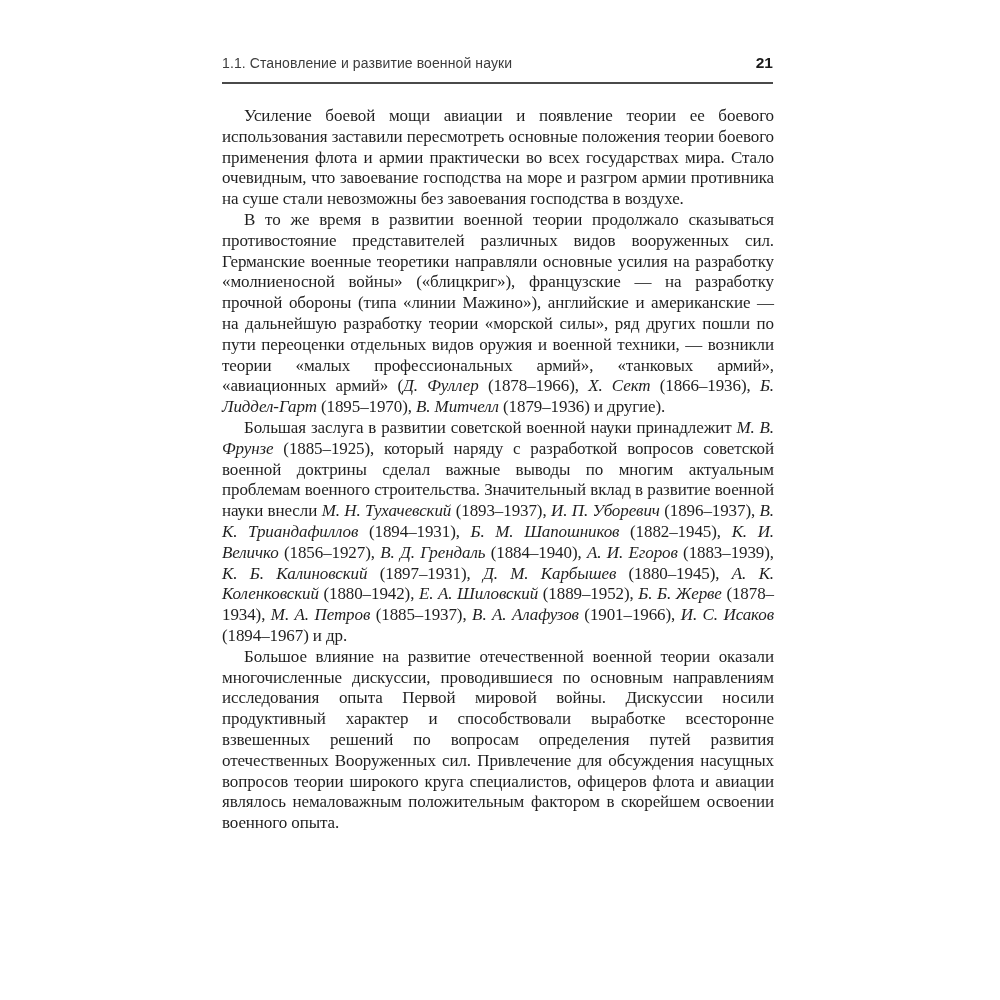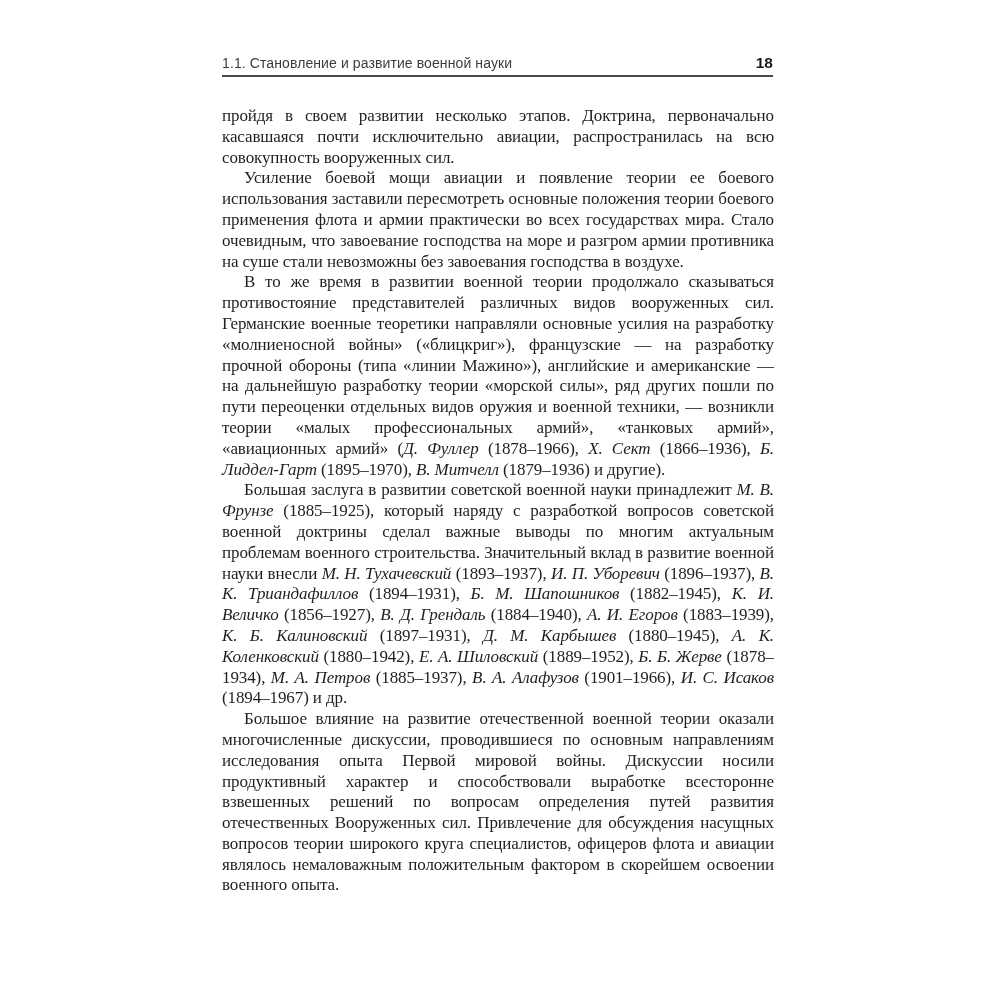--- a/index.html
+++ b/index.html
@@ -17,21 +17,21 @@
   }
   .running-header {
     position: absolute;
     left: 222px;
     top: 54px;
     width: 551px;
     display: flex;
     justify-content: space-between;
     align-items: baseline;
     border-bottom: 2px solid #4a4a4a;
-    padding-bottom: 3px;
+    padding-bottom: 10px;
     font-family: "Liberation Sans", sans-serif;
   }
   .rh-title {
     font-size: 14px;
     color: #3c3c3c;
     letter-spacing: 0.1px;
   }
   .rh-page {
     font-size: 15.5px;
     font-weight: bold;
@@ -61,22 +61,21 @@
   }
   .body-text i {
   }
 </style>
 </head>
 <body>
 
 <div class="page">
   <div class="running-header">
     <span class="rh-title">1.1. Становление и развитие военной науки</span>
-    <span class="rh-page">18</span>
+    <span class="rh-page">21</span>
   </div>
   <div class="body-text" id="body-text">
-      <p class="no-indent"><span>пройдя в своем развитии несколько этапов. Доктрина, первоначально касавшаяся почти исключительно авиации, распространилась на всю совокупность вооруженных сил.</span></p>
       <p><span>Усиление боевой мощи авиации и появление теории ее боевого использования заставили пересмотреть основные положения теории боевого применения флота и армии практически во всех государствах мира. Стало очевидным, что завоевание господства на море и разгром армии противника на суше стали невозможны без завоевания господства в воздухе.</span></p>
       <p><span>В то же время в развитии военной теории продолжало сказываться противостояние представителей различных видов вооруженных сил. Германские военные теоретики направляли основные усилия на разработку «молниеносной войны» («блицкриг»), французские — на разработку прочной обороны (типа «линии Мажино»), английские и американские — на дальнейшую разработку теории «морской силы», ряд других пошли по пути переоценки отдельных видов оружия и военной техники, — возникли теории «малых профессиональных армий», «танковых армий», «авиационных армий» (</span><i>Д. Фуллер</i><span> (1878–1966), </span><i>Х. Сект</i><span> (1866–1936), </span><i>Б. Лиддел-Гарт</i><span> (1895–1970), </span><i>В. Митчелл</i><span> (1879–1936) и другие).</span></p>
       <p><span>Большая заслуга в развитии советской военной науки принадлежит </span><i>М. В. Фрунзе</i><span> (1885–1925), который наряду с разработкой вопросов советской военной доктрины сделал важные выводы по многим актуальным проблемам военного строительства. Значительный вклад в развитие военной науки внесли </span><i>М. Н. Тухачевский</i><span> (1893–1937), </span><i>И. П. Уборевич</i><span> (1896–1937), </span><i>В. К. Триандафиллов</i><span> (1894–1931), </span><i>Б. М. Шапошников</i><span> (1882–1945), </span><i>К. И. Величко</i><span> (1856–1927), </span><i>В. Д. Грендаль</i><span> (1884–1940), </span><i>А. И. Егоров</i><span> (1883–1939), </span><i>К. Б. Калиновский</i><span> (1897–1931), </span><i>Д. М. Карбышев</i><span> (1880–1945), </span><i>А. К. Коленковский</i><span> (1880–1942), </span><i>Е. А. Шиловский</i><span> (1889–1952), </span><i>Б. Б. Жерве</i><span> (1878–1934), </span><i>М. А. Петров</i><span> (1885–1937), </span><i>В. А. Алафузов</i><span> (1901–1966), </span><i>И. С. Исаков</i><span> (1894–1967) и др.</span></p>
       <p><span>Большое влияние на развитие отечественной военной теории оказали многочисленные дискуссии, проводившиеся по основным направлениям исследования опыта Первой мировой войны. Дискуссии носили продуктивный характер и способствовали выработке всесторонне взвешенных решений по вопросам определения путей развития отечественных Вооруженных сил. Привлечение для обсуждения насущных вопросов теории широкого круга специалистов, офицеров флота и авиации являлось немаловажным положительным фактором в скорейшем освоении военного опыта.</span></p>
     </div>
 </div>
 
 </body></html>

